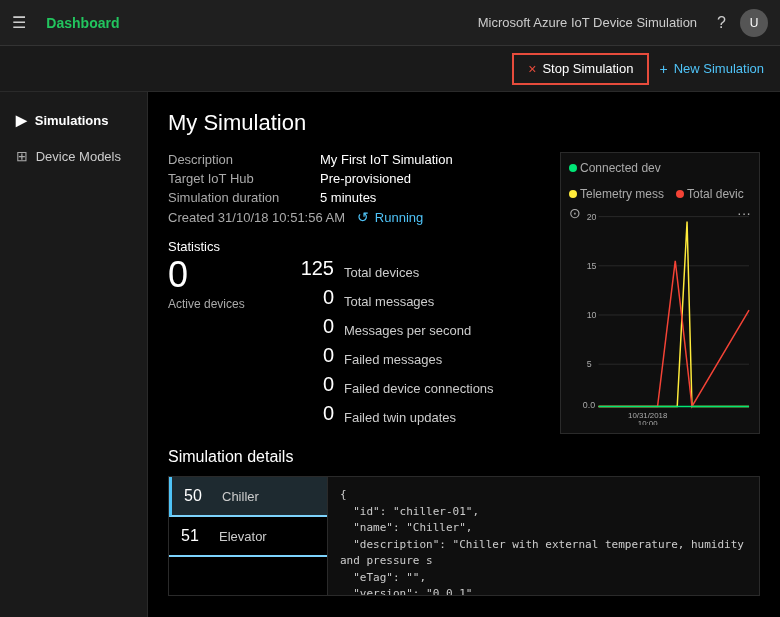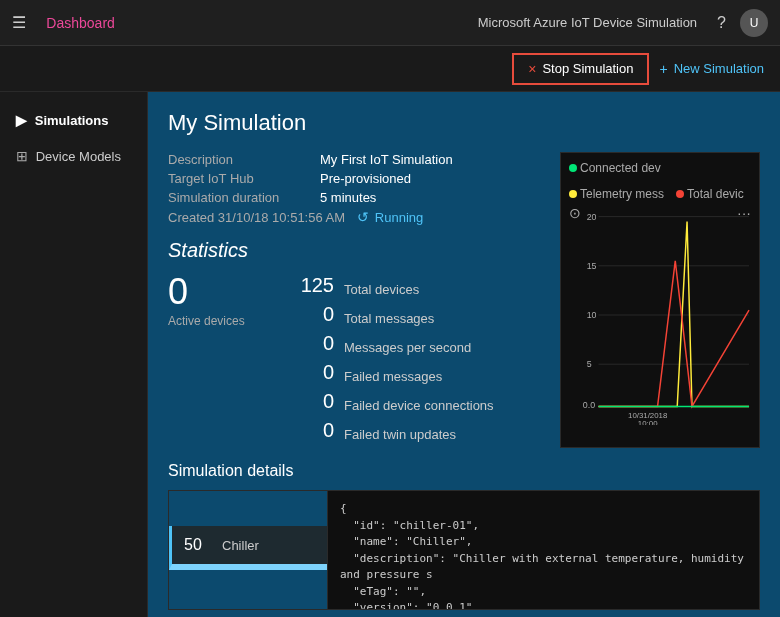--- a/index.html
+++ b/index.html
@@ -24,22 +24,22 @@
     }
     .topbar-hamburger {
       color: #ccc;
       font-size: 16px;
       margin-right: 20px;
       cursor: pointer;
     }
     .topbar-title {
       flex: 1;
       font-size: 14px;
-      font-weight: 400;
-      color: #ec4899;
+      font-weight: 700;
+      color: #22c55e;
     }
     .topbar-app-name {
       font-size: 13px;
       color: #ccc;
       margin-right: 20px;
     }
     .topbar-icons {
       display: flex;
       align-items: center;
       gap: 14px;
@@ -135,21 +135,21 @@
     }
     .sidebar-item.active .sidebar-icon {
       color: #fff;
     }
 
     
     .main {
       flex: 1;
       padding: 18px 20px;
       overflow-y: auto;
-      background: #0c4a6e;
+      background: #000000;
     }
 
     .page-title {
       font-size: 22px;
       font-weight: 300;
       color: #fff;
       margin-bottom: 16px;
     }
     .info-row {
       display: flex;
@@ -171,25 +171,24 @@
       align-items: center;
       gap: 6px;
       color: #4fc3f7;
       font-size: 13px;
     }
     .running-icon {
       color: #4fc3f7;
       font-size: 14px;
     }
     .section-title {
-      font-size: 20px;
+      font-size: 13px;
       font-weight: 400;
       color: #fff;
-      margin-bottom: 12px;
-      font-style: italic;
+      margin-bottom: 3px;
     }
     .stats-content {
       display: flex;
       gap: 30px;
     }
     .active-devices-block {
       min-width: 100px;
     }
     .big-number {
       font-size: 36px;
@@ -287,22 +286,21 @@
       border: 1px solid #2a2a2a;
       overflow-y: auto;
       flex-shrink: 0;
     }
     .device-list-item {
       display: flex;
       align-items: center;
       gap: 10px;
       padding: 10px 12px;
       cursor: pointer;
-      border-bottom: 6px solid #7dd3fc;
-      margin-top: 35px;
+      border-bottom: 2px solid #7dd3fc;
     }
     .device-list-item.active {
       border-left: 3px solid #4fc3f7;
       background: #1e2a30;
     }
     .device-count {
       font-size: 16px;
       font-weight: 300;
       color: #fff;
       min-width: 28px;

